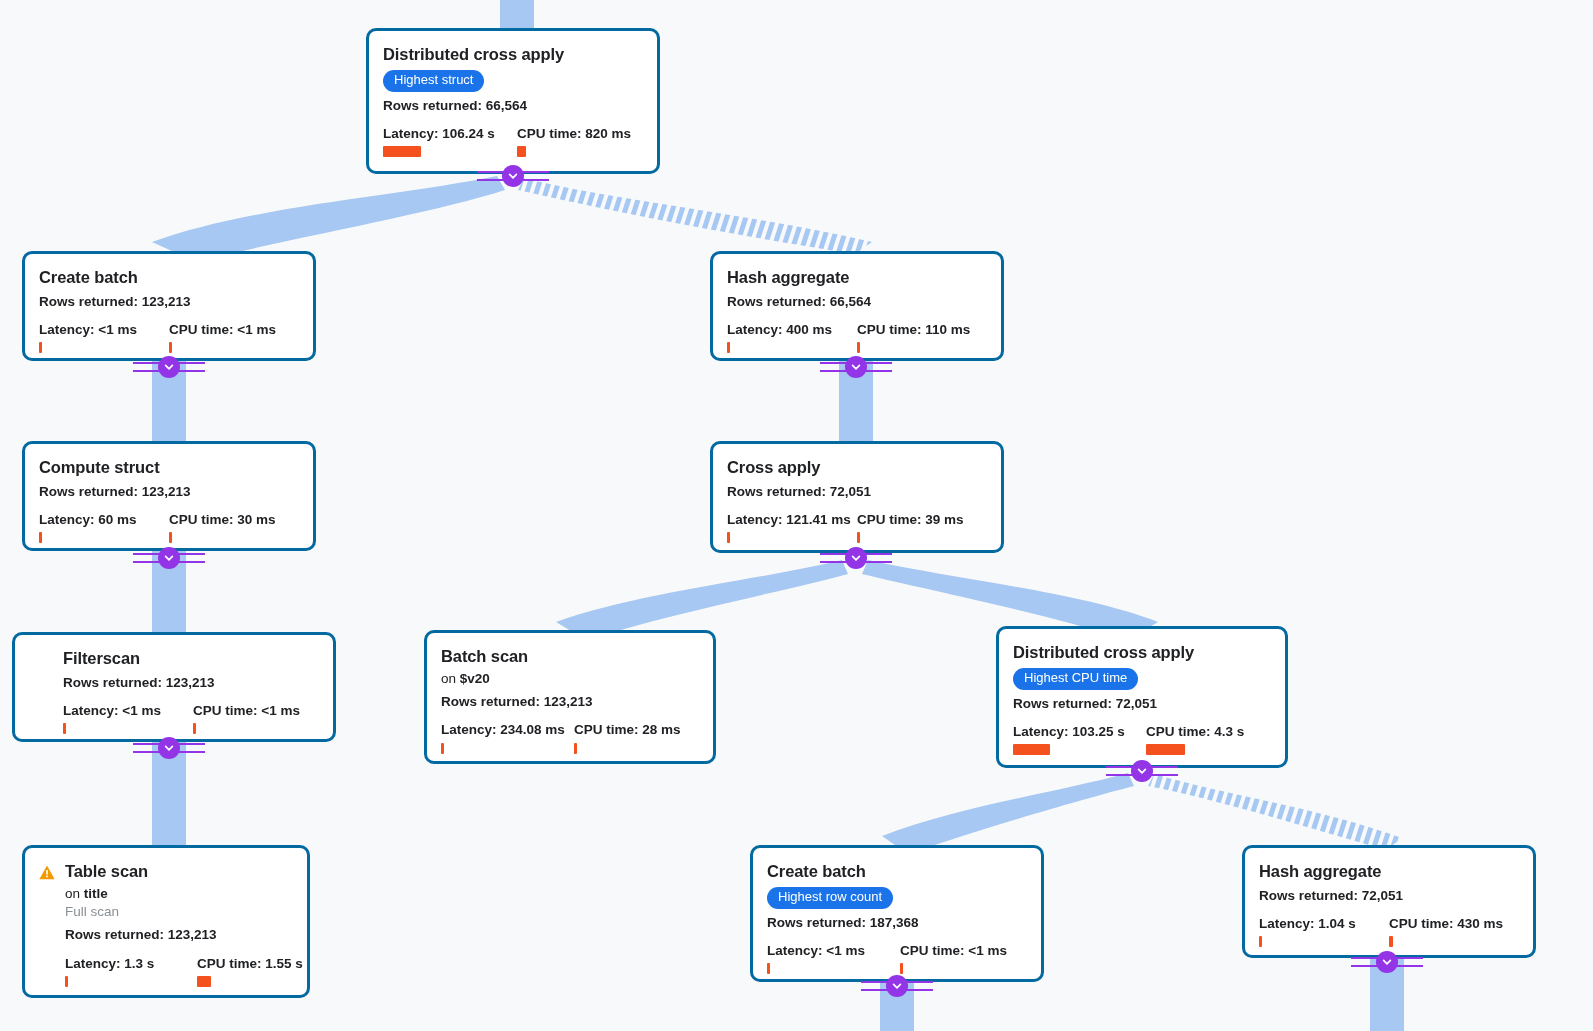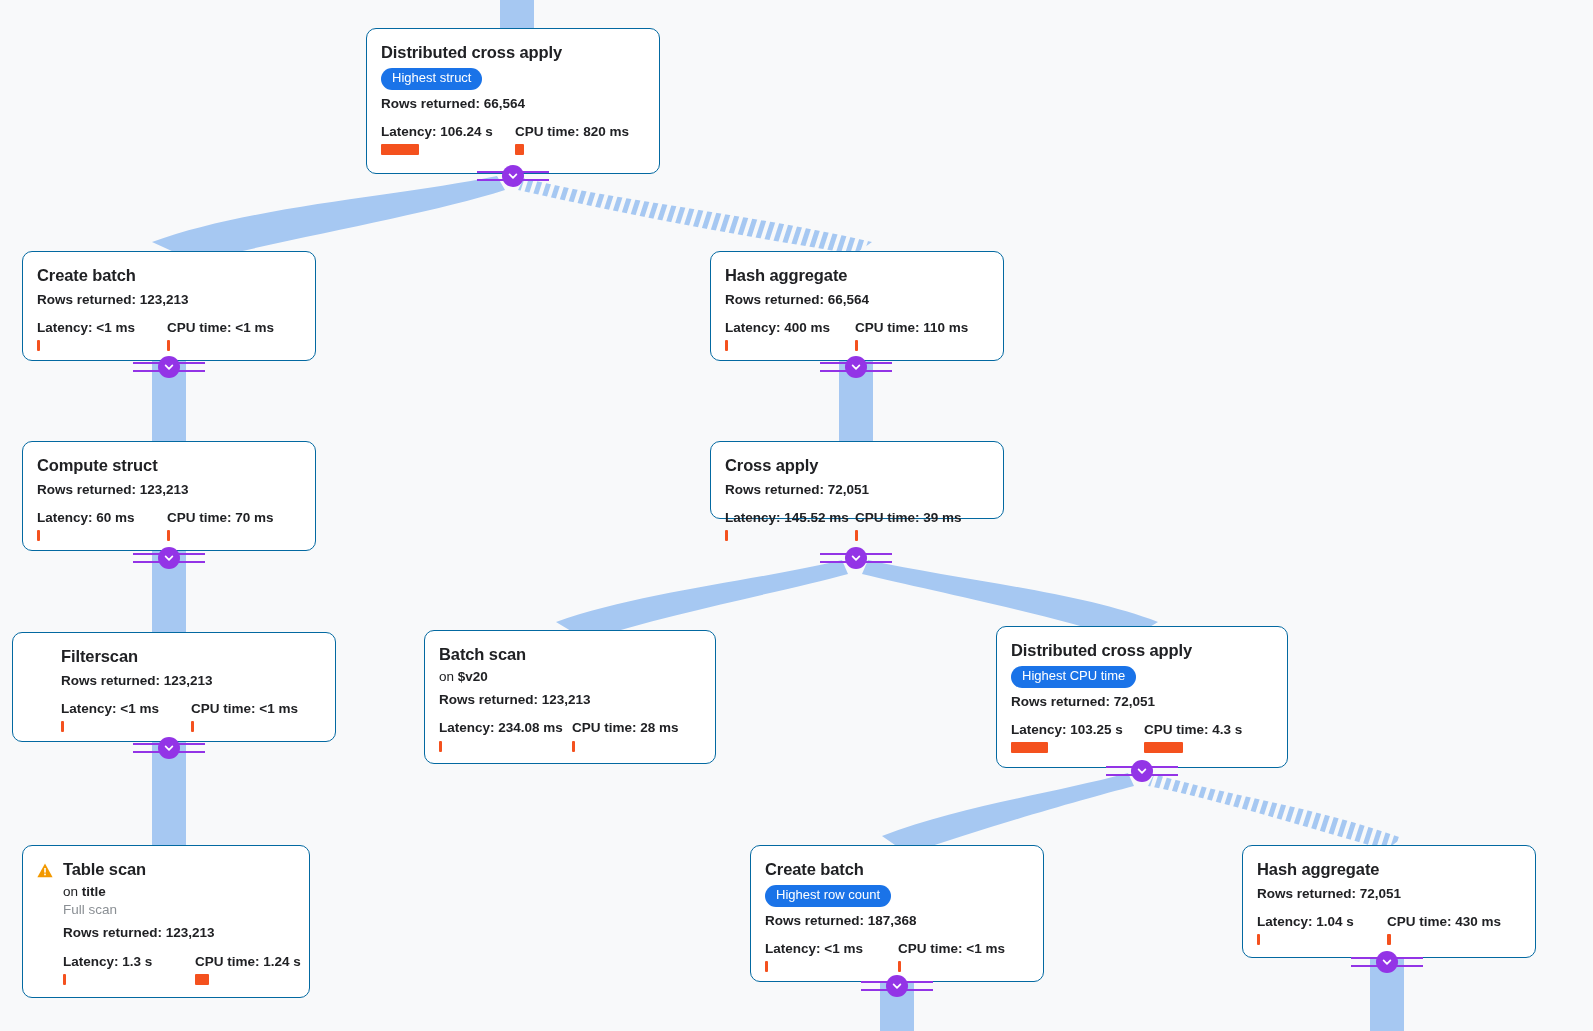--- a/index.html
+++ b/index.html
@@ -18,21 +18,21 @@
   #edges {
     position: absolute;
     left: 0; top: 0;
     width: 1593px;
     height: 1031px;
     pointer-events: none;
   }
   .node {
     position: absolute;
     background: #ffffff;
-    border: 1px solid #0369a1;
+    border: 3px solid #0369a1;
     border-radius: 10px;
     box-sizing: border-box;
     padding: 13px 14px 14px 14px;
     z-index: 5;
   }
   .node-head {
     display: flex;
     align-items: flex-start;
     gap: 10px;
   }
@@ -237,36 +237,36 @@
     <div class="node-head">
       <div class="node-body">
         <div class="node-title">Compute struct</div>
         <div class="rows">Rows returned: 123,213</div>
         <div class="metrics">
           <div class="metric" style="width:130px;">
             <div class="metric-label">Latency: 60 ms</div>
             <div class="metric-bar" style="width:3px;"></div>
           </div>
           <div class="metric">
-            <div class="metric-label">CPU time: 70 ms</div>
-            <div class="metric-bar" style="width:3px;"></div>
-          </div>
-        </div>
-      </div>
-    </div>
-  </div>
-
-  <div class="node" style="left:710px; top:441px; width:294px; height:78px;">
+            <div class="metric-label">CPU time: 30 ms</div>
+            <div class="metric-bar" style="width:3px;"></div>
+          </div>
+        </div>
+      </div>
+    </div>
+  </div>
+
+  <div class="node" style="left:710px; top:441px; width:294px; height:112px;">
     <div class="node-head">
       <div class="node-body">
         <div class="node-title">Cross apply</div>
         <div class="rows">Rows returned: 72,051</div>
         <div class="metrics">
           <div class="metric" style="width:130px;">
-            <div class="metric-label">Latency: 145.52 ms</div>
+            <div class="metric-label">Latency: 121.41 ms</div>
             <div class="metric-bar" style="width:3px;"></div>
           </div>
           <div class="metric">
             <div class="metric-label">CPU time: 39 ms</div>
             <div class="metric-bar" style="width:3px;"></div>
           </div>
         </div>
       </div>
     </div>
   </div>
@@ -343,21 +343,21 @@
         <div class="node-title">Table scan</div>
         <div class="node-sub"><span>on </span><b>title</b></div>
         <div class="node-sub-gray">Full scan</div>
         <div class="rows">Rows returned: 123,213</div>
         <div class="metrics">
           <div class="metric" style="width:132px;">
             <div class="metric-label">Latency: 1.3 s</div>
             <div class="metric-bar" style="width:3px;"></div>
           </div>
           <div class="metric">
-            <div class="metric-label">CPU time: 1.24 s</div>
+            <div class="metric-label">CPU time: 1.55 s</div>
             <div class="metric-bar" style="width:14px;"></div>
           </div>
         </div>
       </div>
     </div>
   </div>
 
   <div class="node" style="left:750px; top:845px; width:294px; height:137px;">
     <div class="node-head">
       <div class="node-body">

